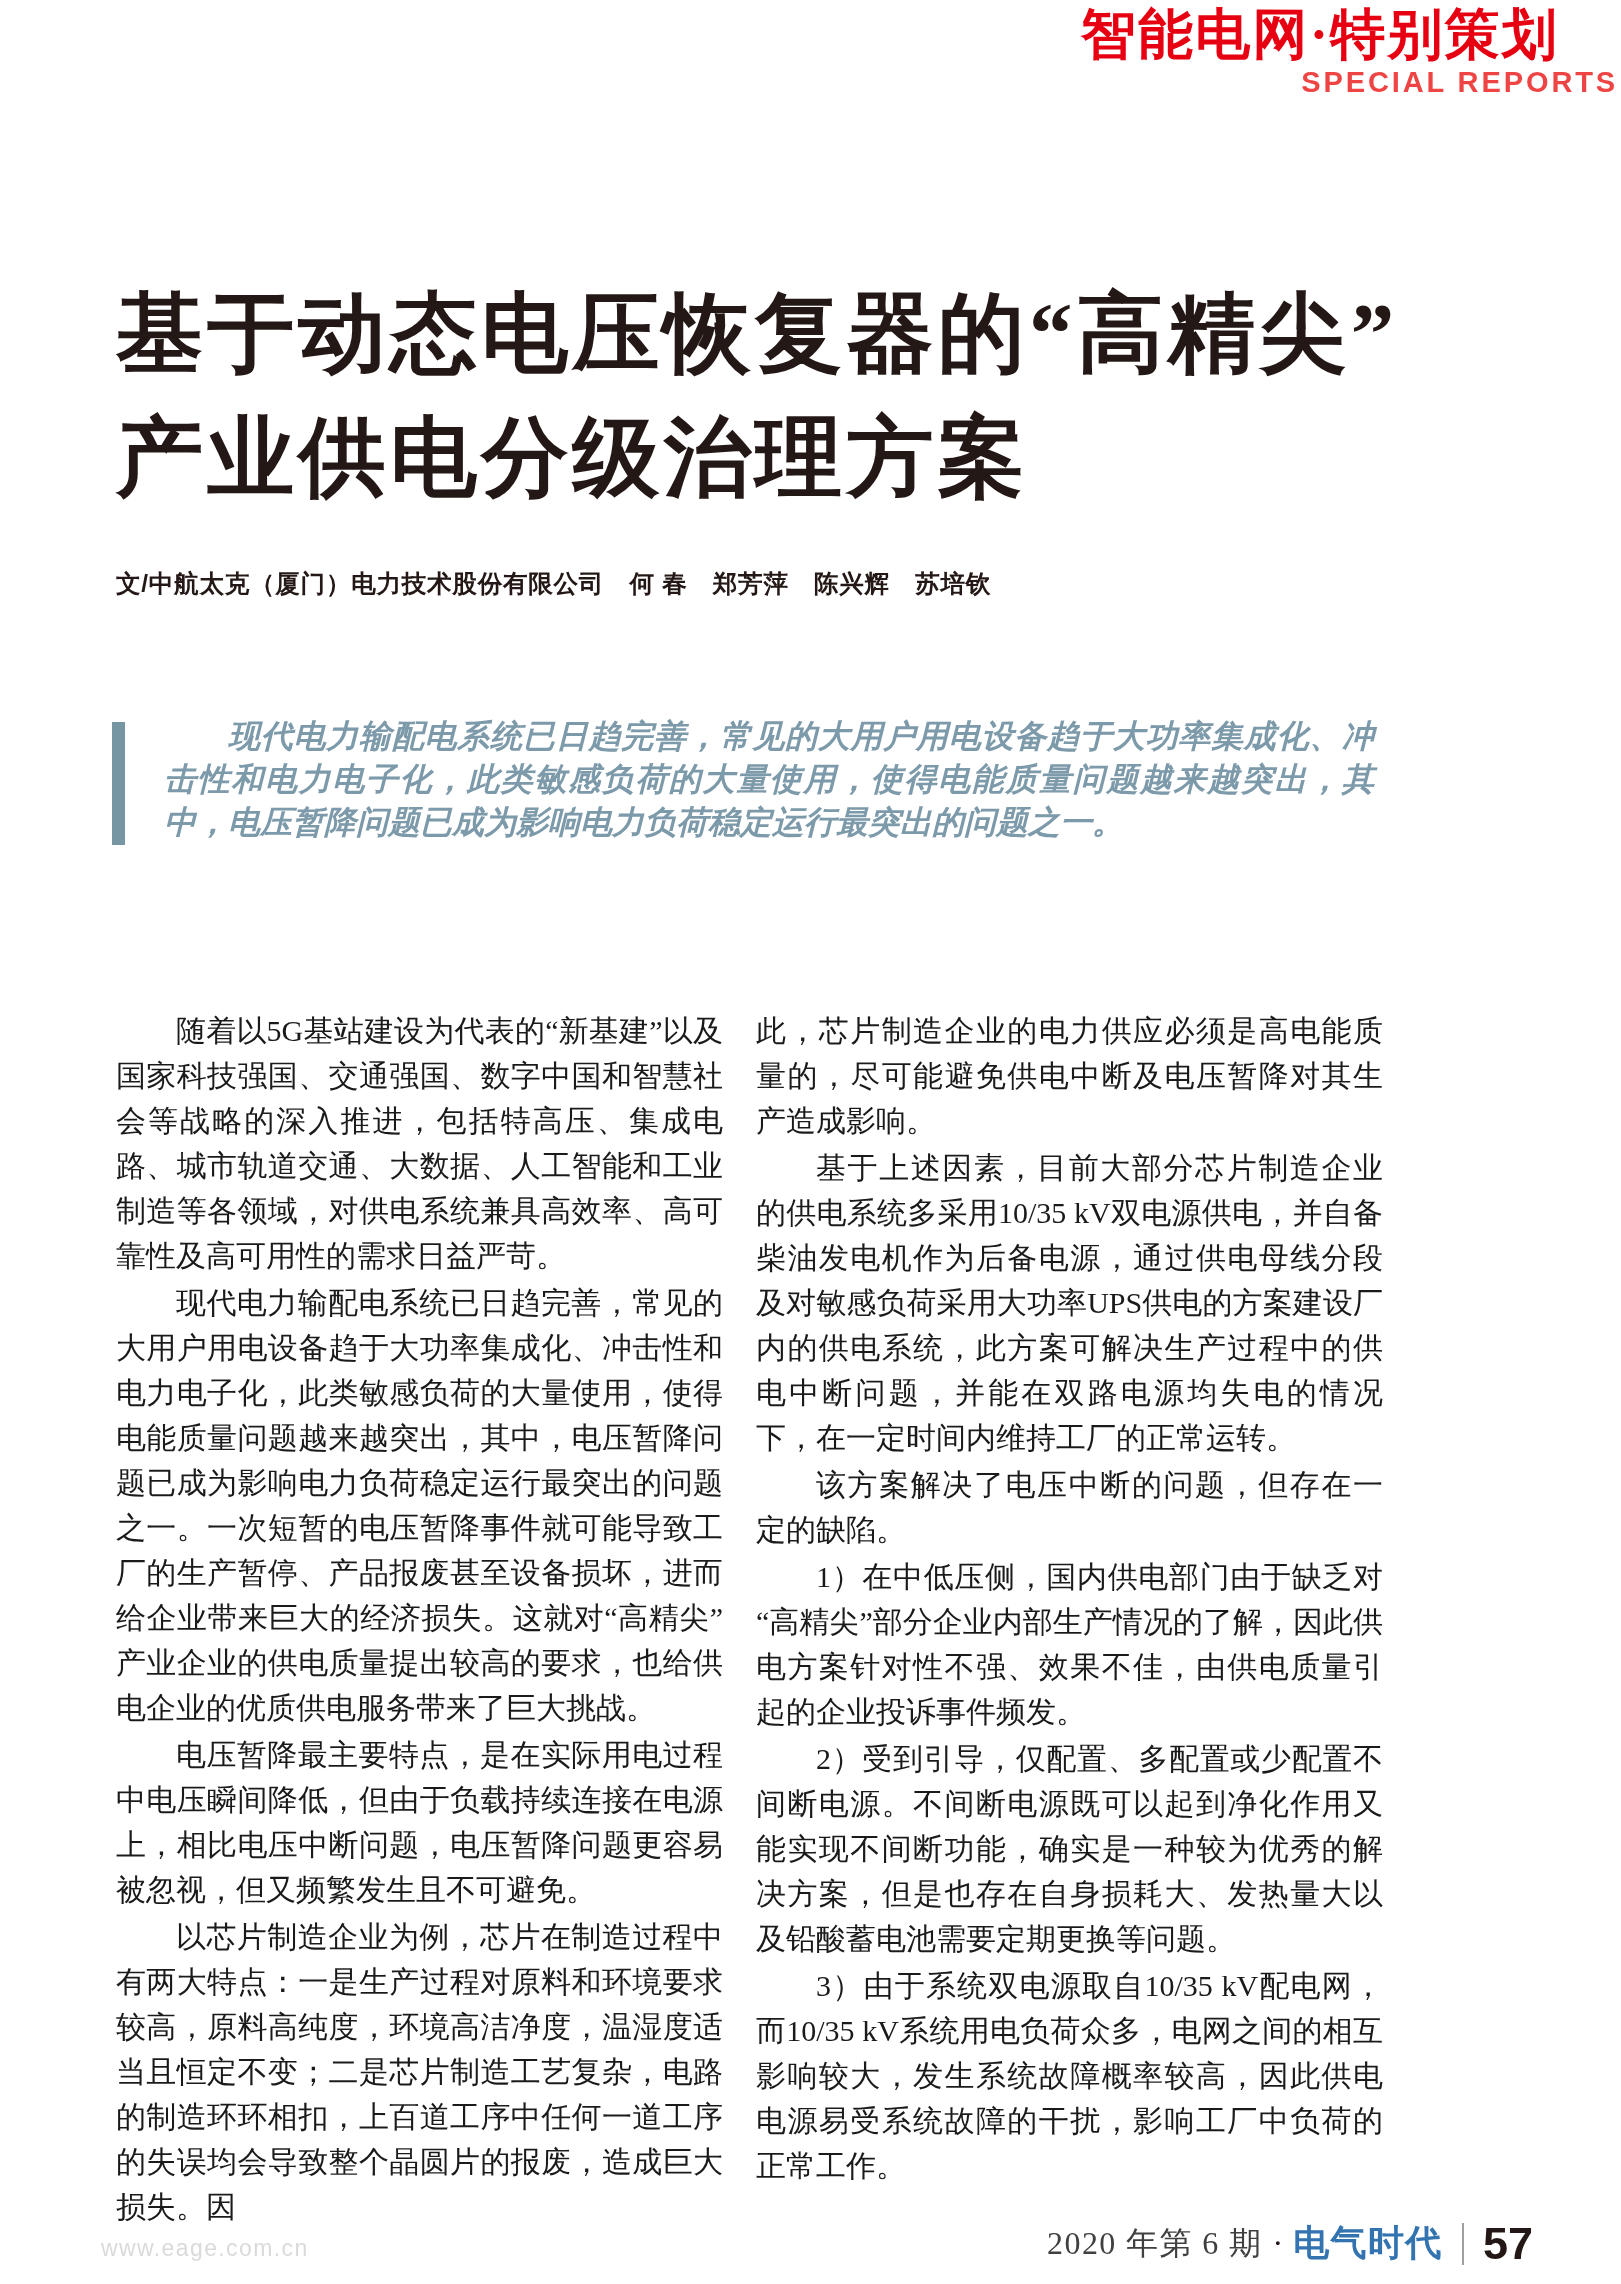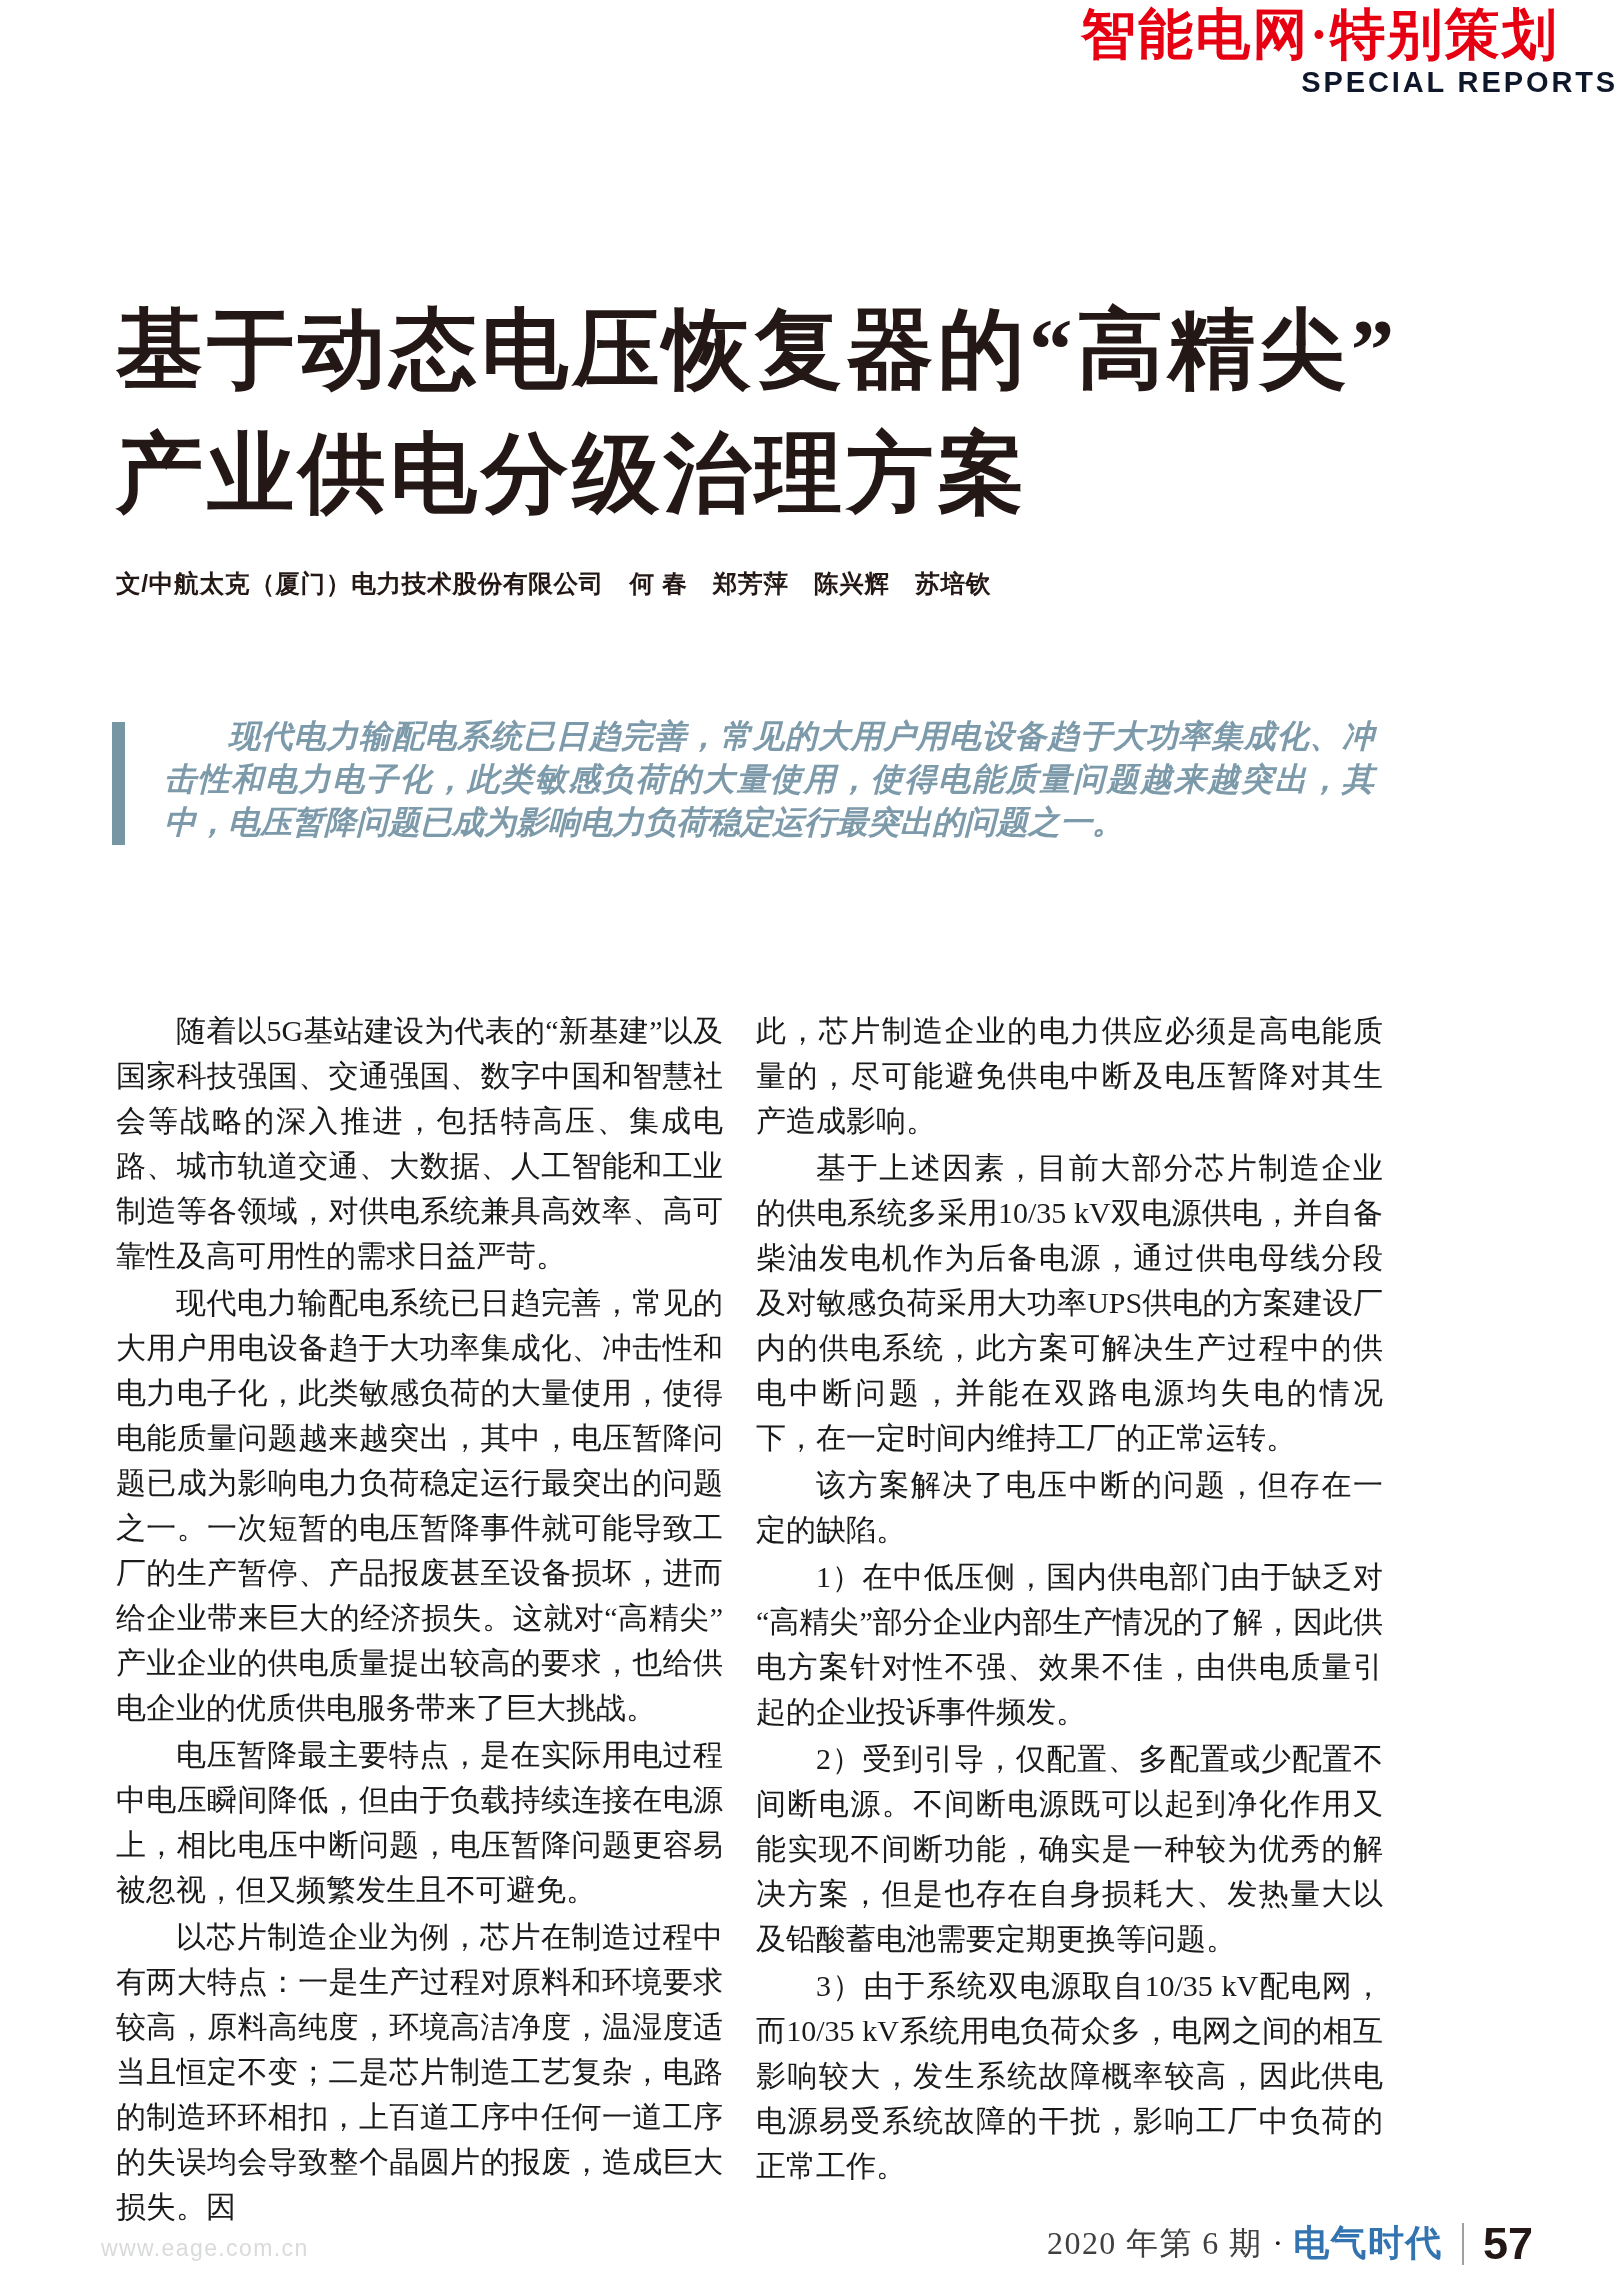--- a/index.html
+++ b/index.html
@@ -12,25 +12,25 @@
   .section-title-cn{
     position:absolute;top:5.8px;right:62px;
     font-family:"Liberation Serif","DejaVu Serif",serif;
     font-weight:bold;font-size:55px;line-height:58px;
     color:#e60012;letter-spacing:2.2px;white-space:nowrap;
   }
   .section-title-en{
     position:absolute;top:67px;right:2.9px;
     font-family:"Liberation Sans","DejaVu Sans",sans-serif;
     font-weight:bold;font-size:29px;line-height:30px;
-    color:#0f172a;letter-spacing:2.9px;white-space:nowrap;
+    color:#ef4444;letter-spacing:2.9px;white-space:nowrap;
   }
   
   .article-title{
-    position:absolute;left:116px;top:288px;width:1440px;
+    position:absolute;left:116px;top:272px;width:1440px;
     font-family:"Liberation Serif","DejaVu Serif",serif;
     font-weight:bold;color:#231815;
     font-size:87px;line-height:124px;letter-spacing:4.3px;
     white-space:nowrap;
   }
   
   .byline{
     position:absolute;left:116px;top:569px;
     font-family:"Liberation Sans","DejaVu Sans",sans-serif;
     font-weight:bold;font-size:24.6px;line-height:30px;color:#231815;

